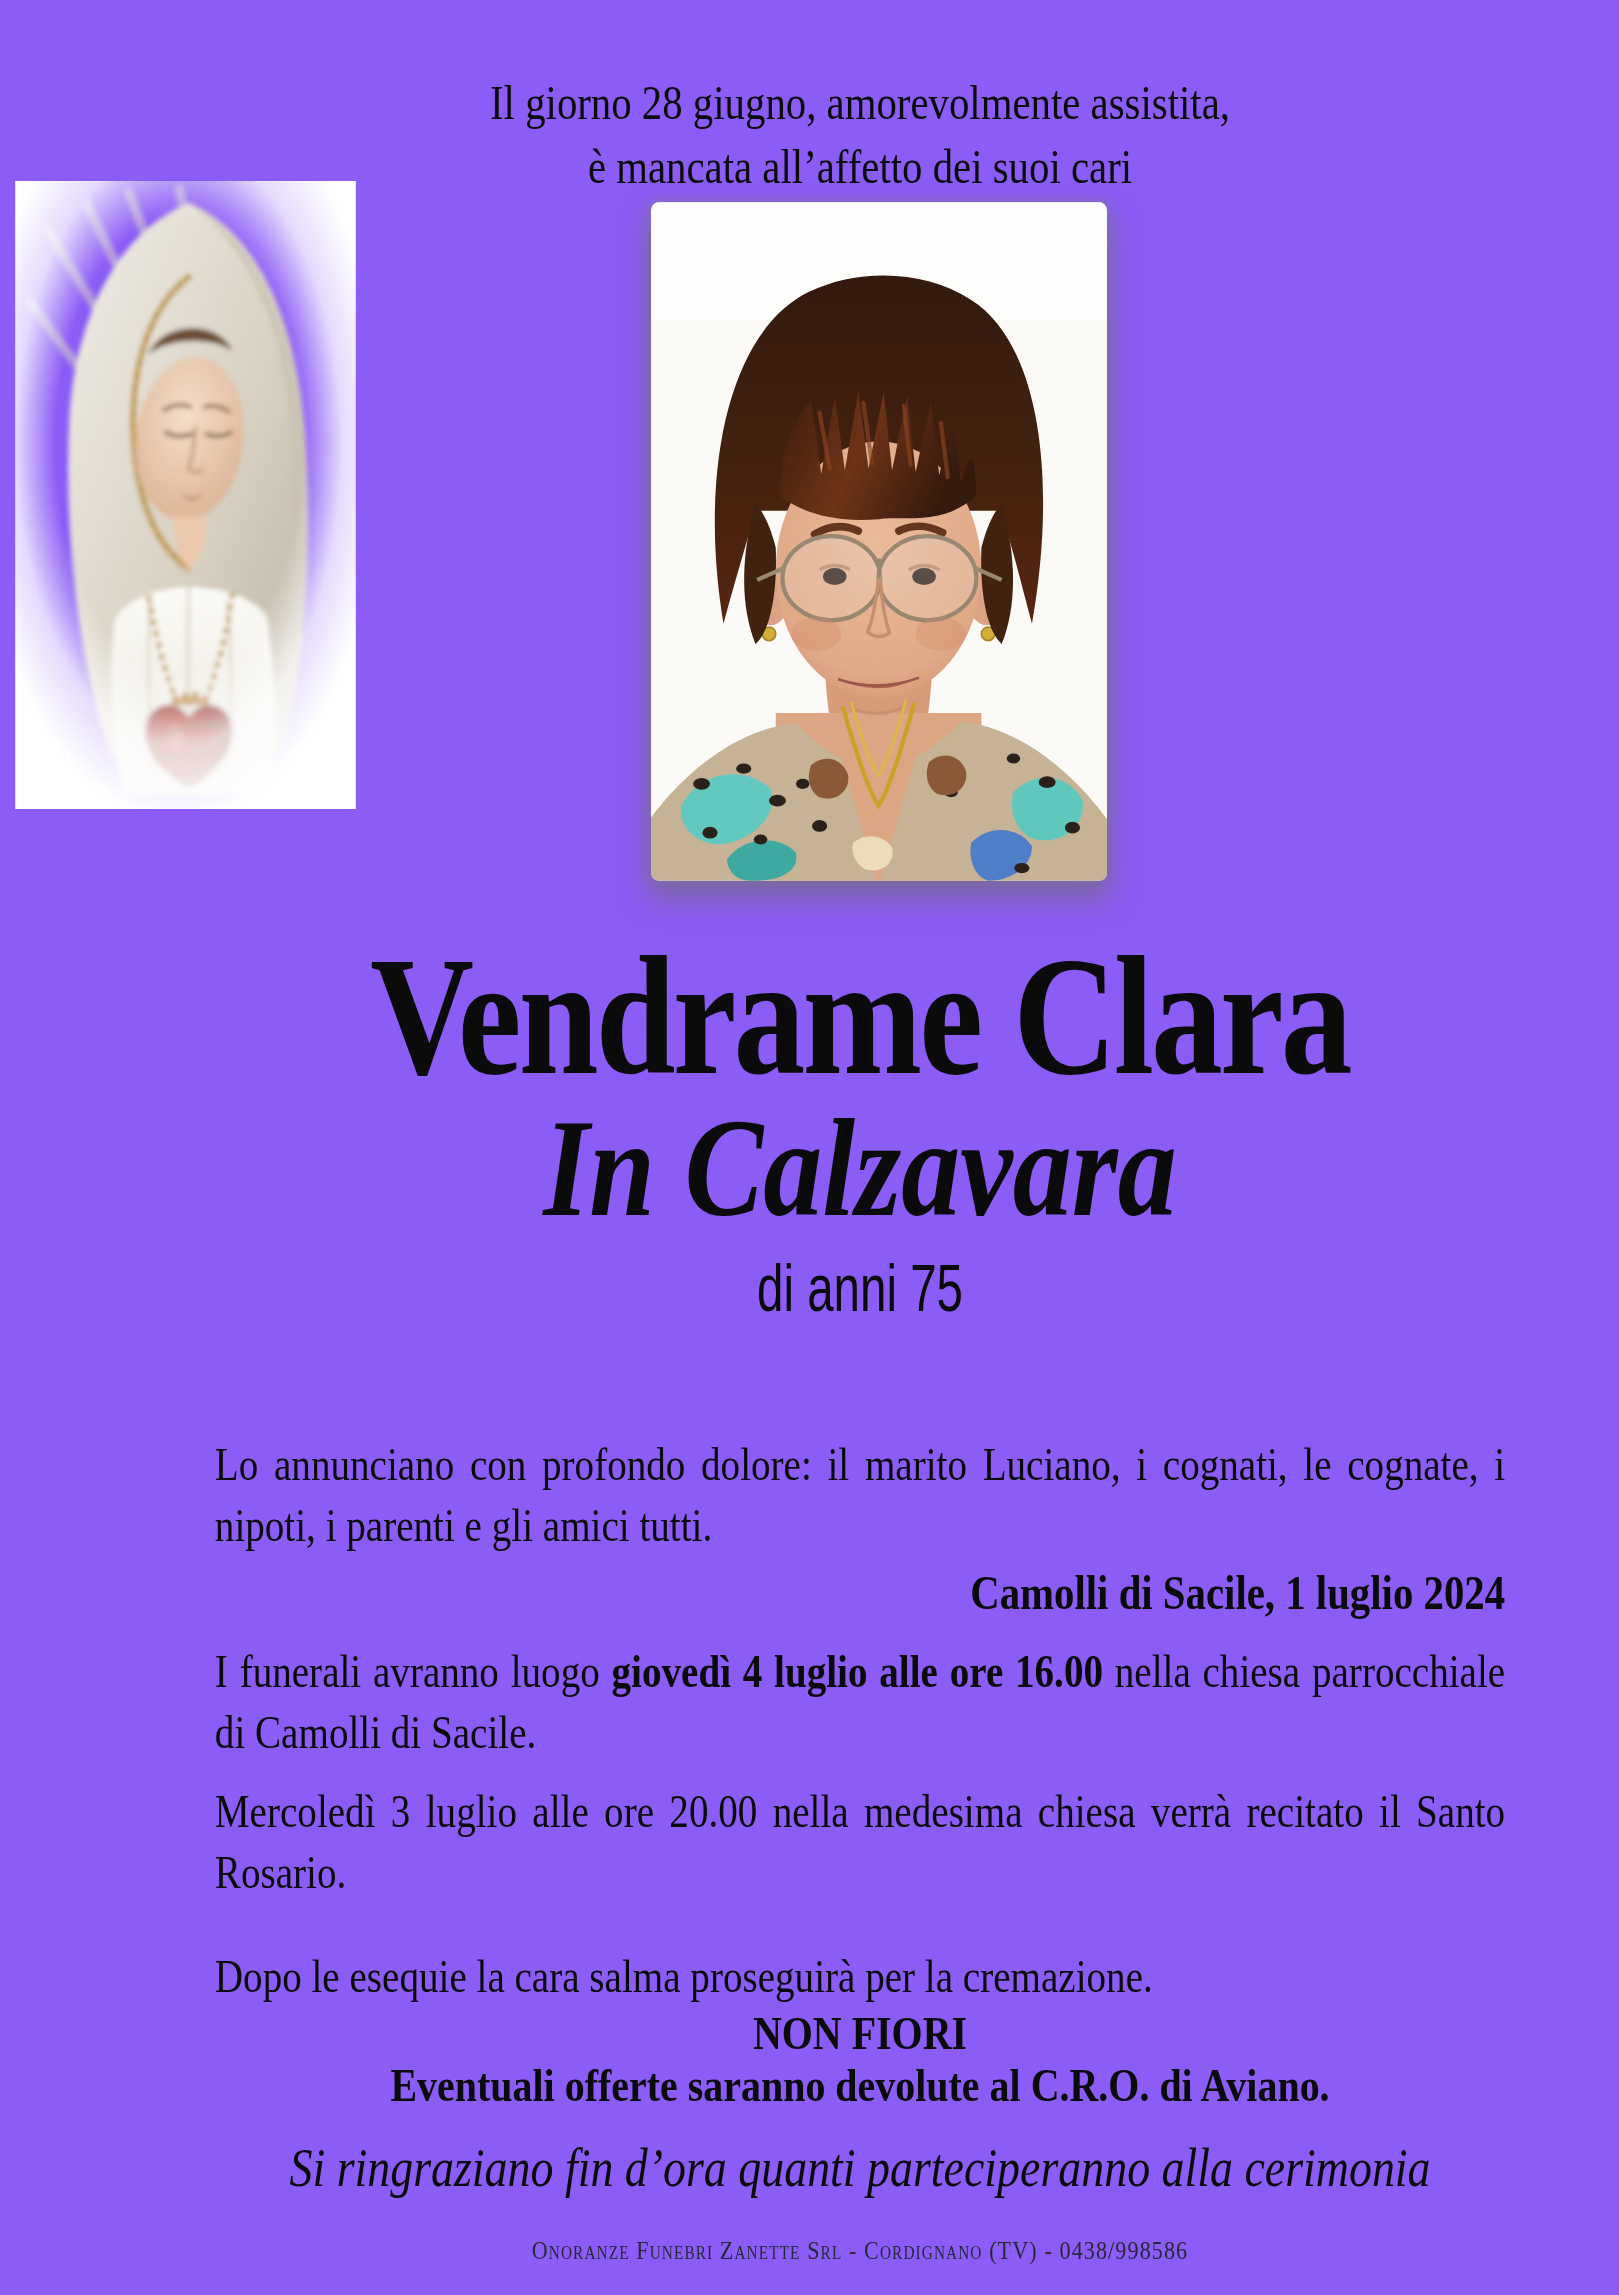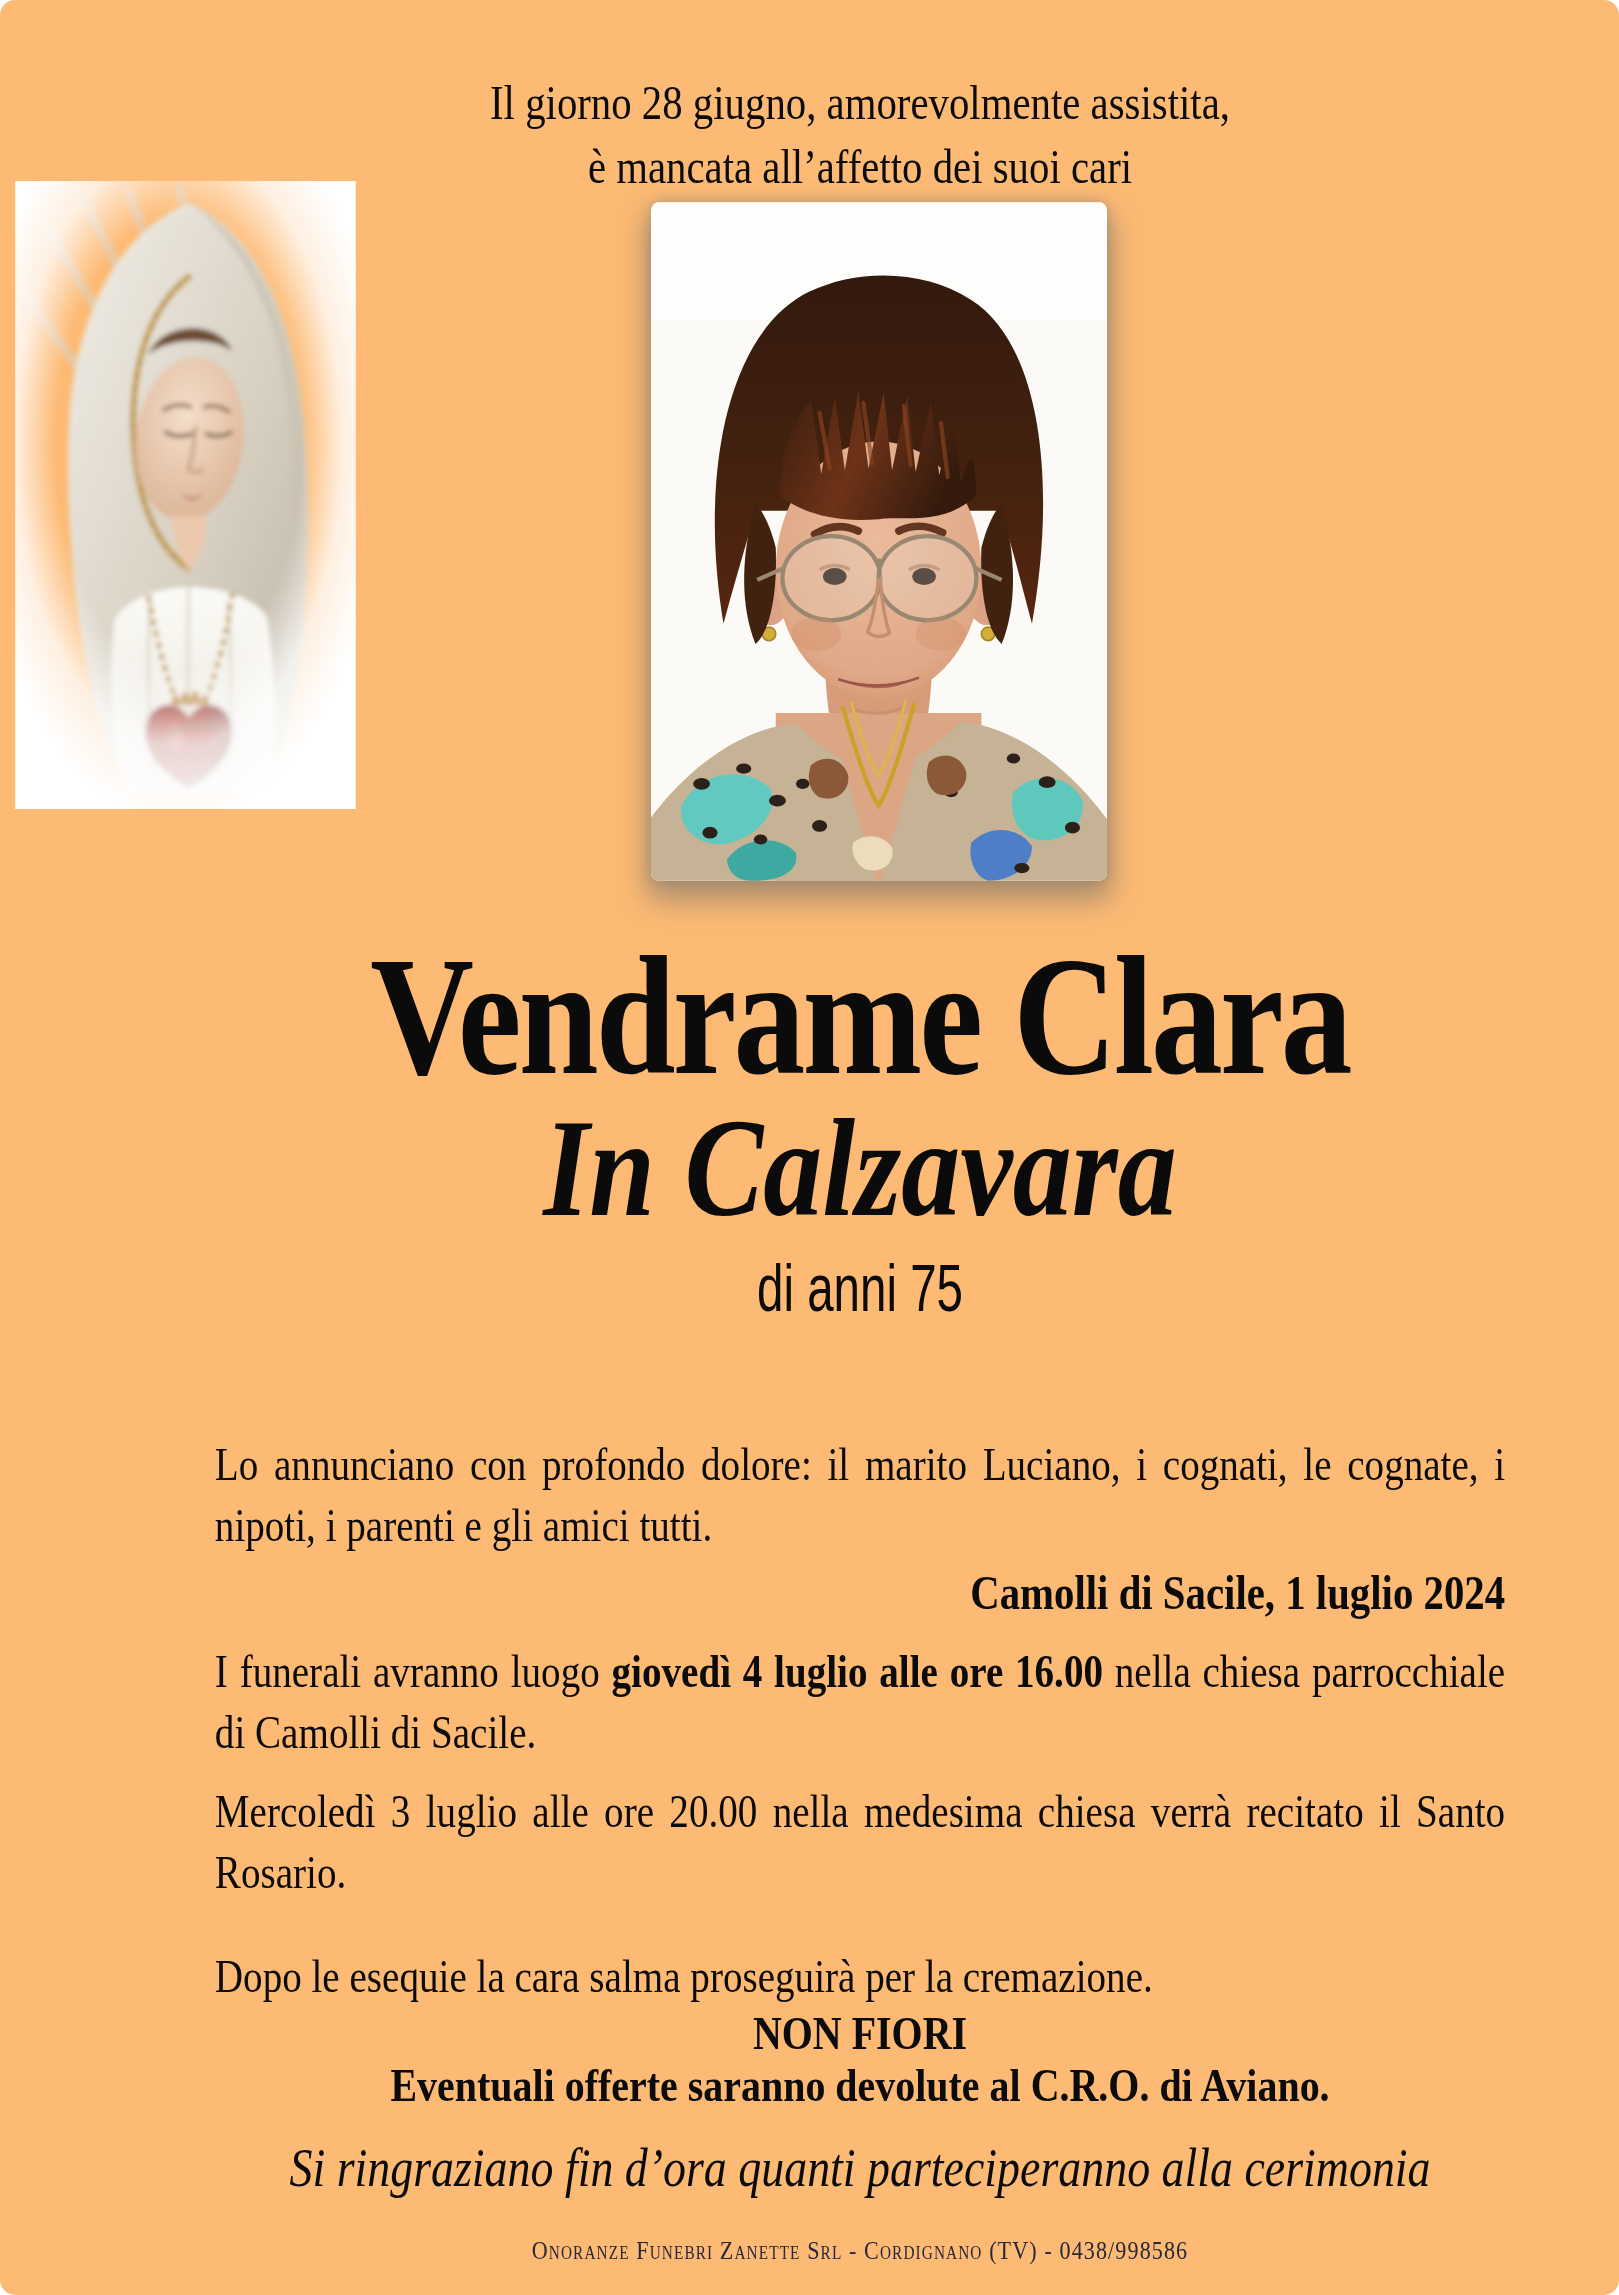--- a/index.html
+++ b/index.html
@@ -1,18 +1,18 @@
 <!DOCTYPE html>
 <html style="font-size:13.5px"><head>
 <meta charset="utf-8">
 <style>
   html,body{margin:0;padding:0;background:#ffffff;}
   .page{
-    position:relative;width:1619px;height:2295px;background:#fdba74;
-    font-family:"Liberation Serif",serif;color:#0b0b0b;overflow:hidden;border-radius:15px;
+    position:relative;width:1619px;height:2295px;background:#8b5cf6;
+    font-family:"Liberation Serif",serif;color:#0b0b0b;overflow:hidden;
   }
   
   .col{
     position:absolute;left:101px;width:1518px;margin:0;
     transform:scaleX(0.85);transform-origin:50% 0;
   }
   .opening{font-size:48px;line-height:64px;text-align:center;}
   .name{
     font-size:169px;font-weight:bold;line-height:1.05;text-align:center;
     letter-spacing:-3.4px;white-space:nowrap;

